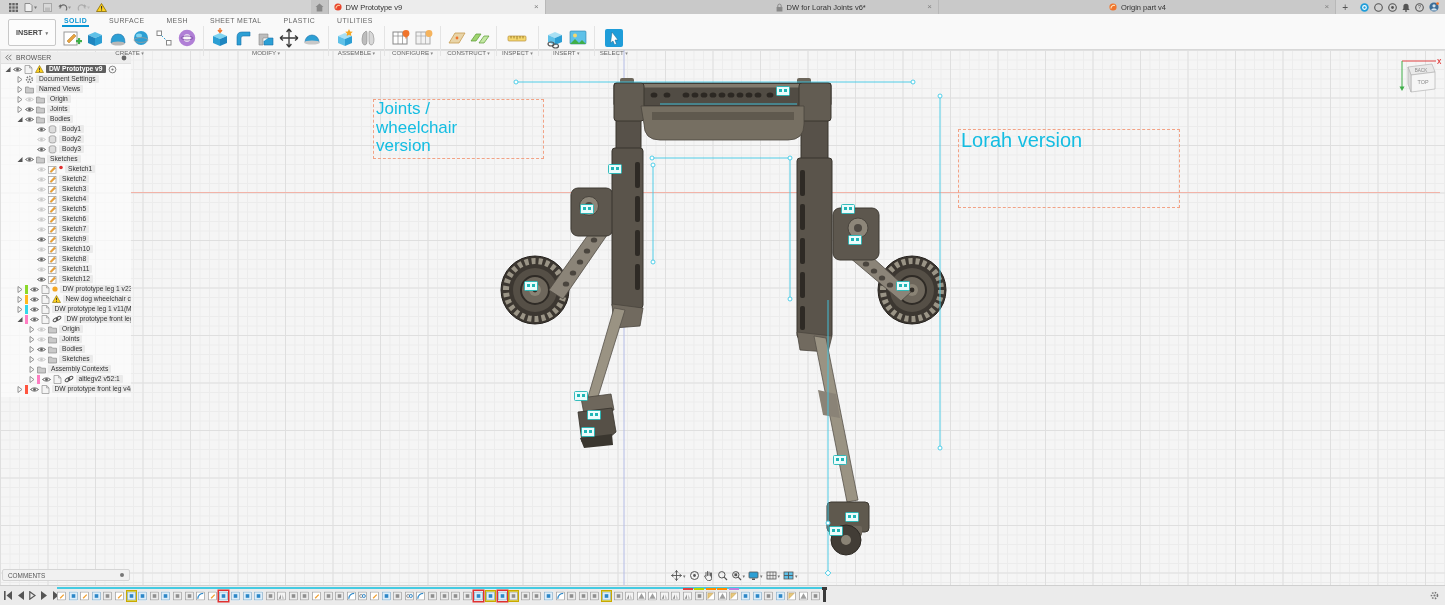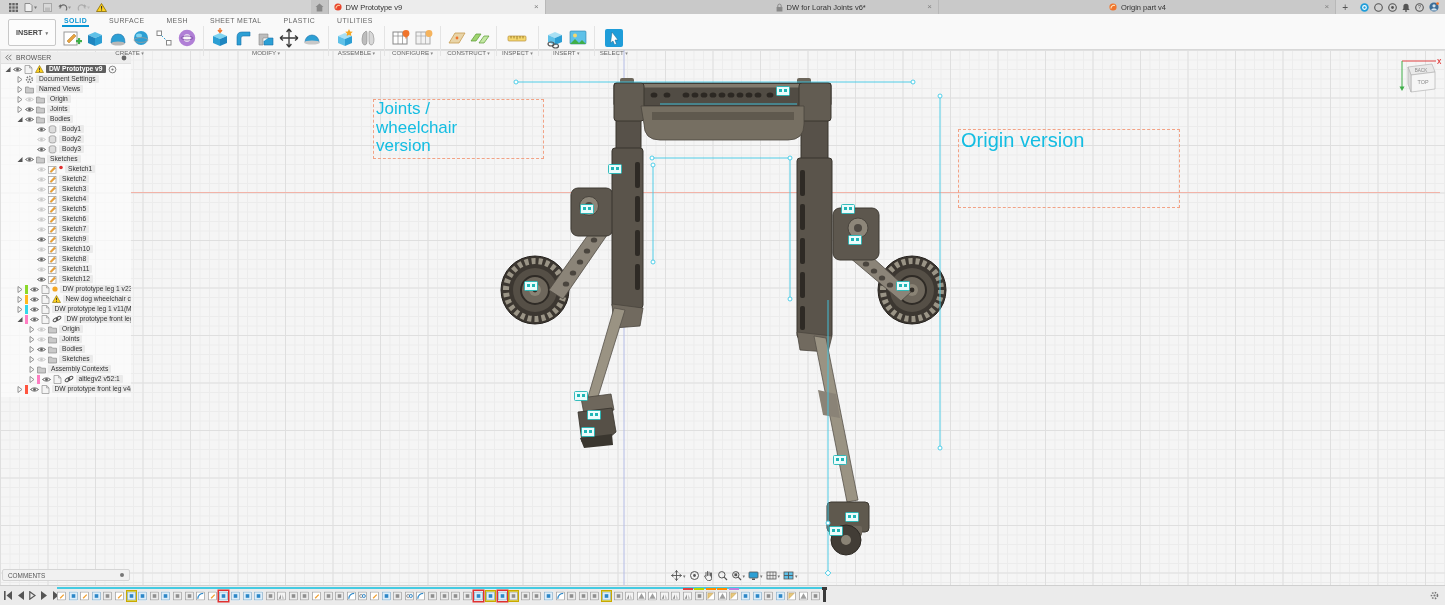--- a/index.html
+++ b/index.html
@@ -590,21 +590,21 @@
     </g>
   </svg>
 
   <div id="annos">
       <div class="anno" style="left: 373px; top: 51px; width: 169px; height: 58px; font-size: 17px; line-height: 18.5px; margin-top: -2px;">
         <div class="al">Joints /</div>
         <div class="al">wheelchair</div>
         <div class="al">version</div>
       </div>
       <div class="anno" style="left: 958px; top: 81px; width: 220px; height: 77px; font-size: 20px; line-height: 21.5px; margin-top: -2px;">
-        <div class="al">Origin version</div>
+        <div class="al">Lorah version</div>
       </div>
     </div>
 
   <div class="browser">
     <div class="bhead">
       <svg width="7" height="7">
           <path d="M3.4 .8 L.8 3.5 L3.4 6.2 M6.4 .8 L3.8 3.5 L6.4 6.2" fill="none" stroke="#777" stroke-width="1"></path>
         </svg>
       <span>BROWSER</span>
       <svg class="bdot" width="6" height="6">

